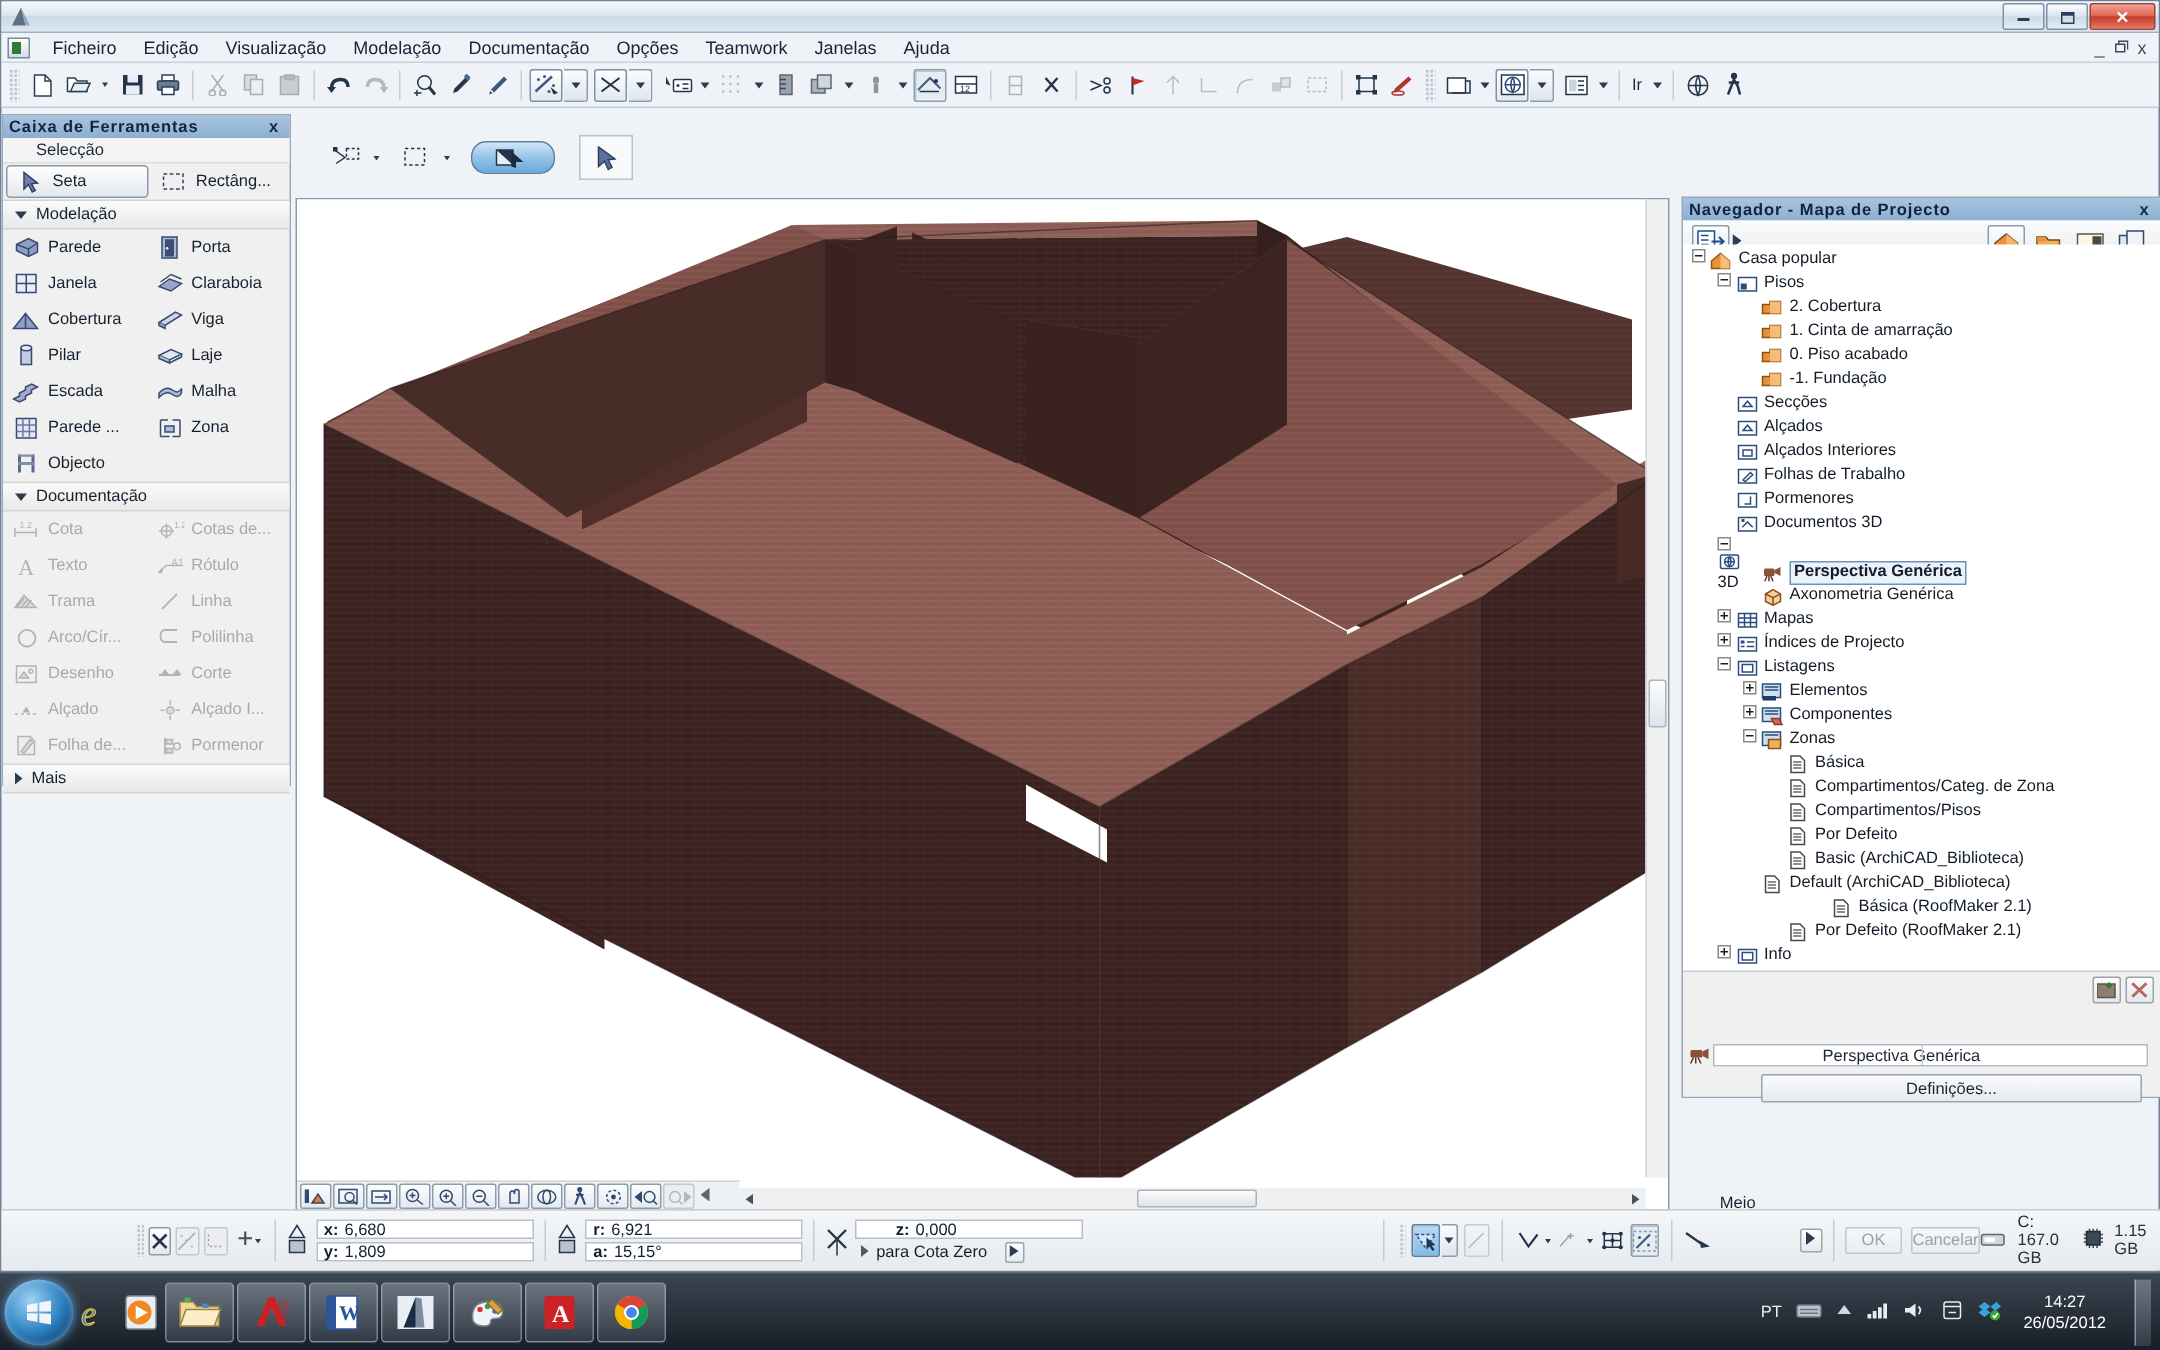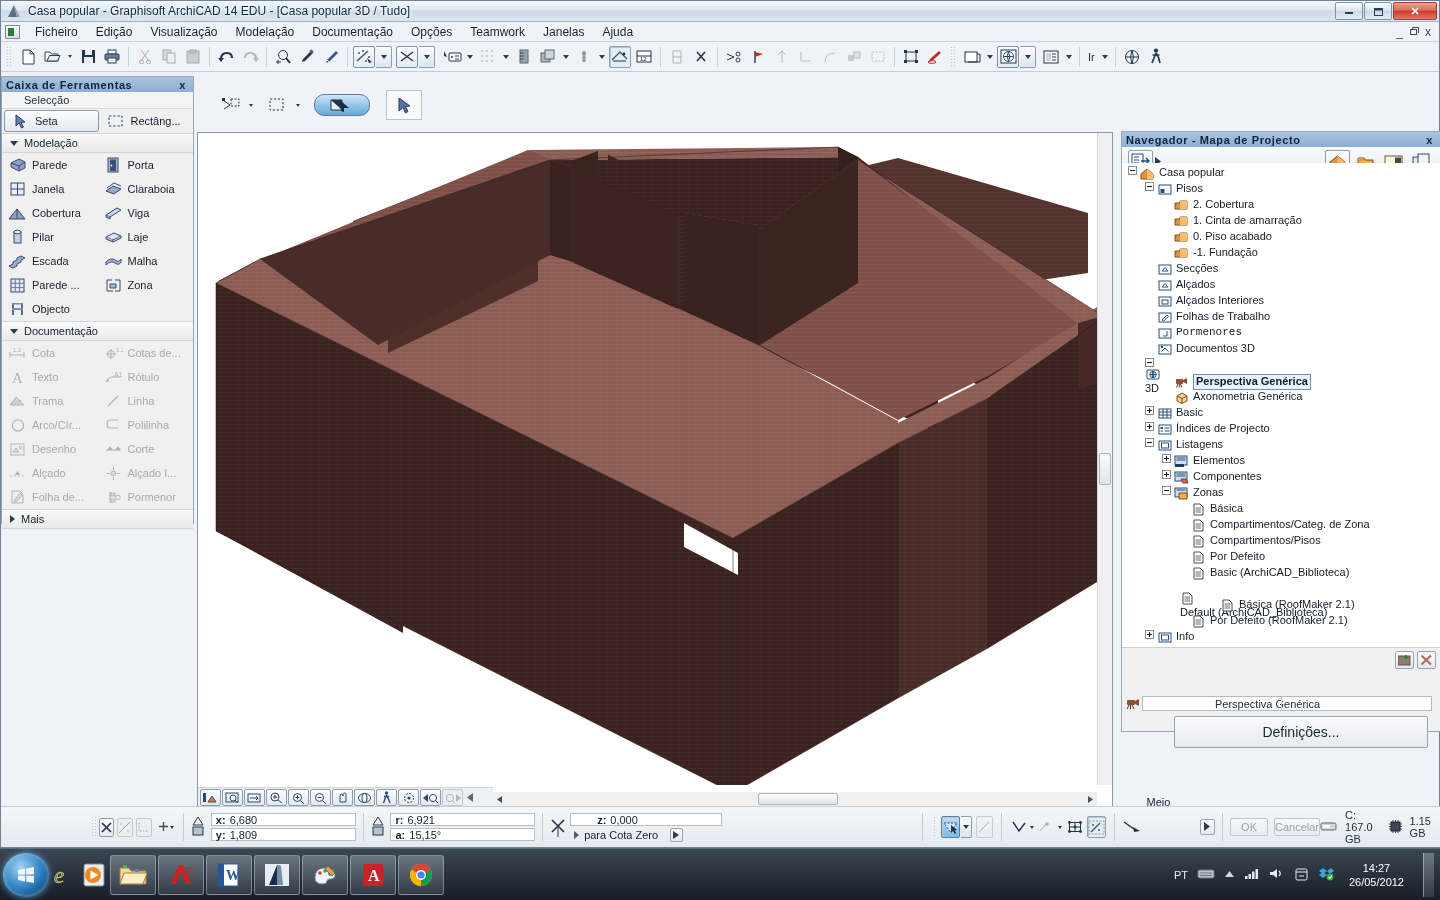--- a/index.html
+++ b/index.html
@@ -136,23 +136,23 @@
     background:linear-gradient(180deg,#fcfcfd,#e4e8ec); display:flex; align-items:center;
     justify-content:center; }
   .prophdr { position:absolute; left:0; top:26px; right:0; height:17px; display:flex;
     align-items:center; gap:7px; padding-left:10px; font-size:11px; color:#17222f;
     background:linear-gradient(180deg,#fbfbfb,#ebebeb); border-top:1px solid #dadada;
     border-bottom:1px solid #dadada; }
   .propfield { position:absolute; left:20px; top:48px; right:8px; height:15px; background:#fff;
     border:1px solid #b2bac2; display:flex; align-items:center; font-size:11px; color:#1b2634; }
   .propfield .sepline { position:absolute; left:66px; top:0; bottom:0; width:1px; background:#c6ccd2; }
   .propfield span { margin-left:72px; }
-  .defbtn { position:absolute; left:52px; right:12px; top:68px; height:32px;
+  .defbtn { position:absolute; left:52px; right:12px; top:68px; height:19px;
     border:1px solid #9aa4ae; border-radius:2px;
-    background:linear-gradient(180deg,#fbfbfc,#e6eaee); font-size:14px; color:#1b2634;
+    background:linear-gradient(180deg,#fbfbfc,#e6eaee); font-size:11px; color:#1b2634;
     display:flex; align-items:center; justify-content:center; }
 
   
   #statusbar { position:absolute; left:0; bottom:0; width:1440px; height:41px;
     background:linear-gradient(180deg,#f4f6f8,#e6eaee); border-top:1px solid #c6ced6;
     display:flex; align-items:center; }
   .sb-sep { width:1px; height:28px; background:#c3cbd3; margin:0 7px; }
   .coordbox { display:flex; align-items:center; gap:5px; }
   .coordico { width:15px; height:25px; display:flex; align-items:center; justify-content:center; }
   .coordfields { display:flex; flex-direction:column; gap:2px; }
@@ -191,21 +191,20 @@
 
 <div id="appwin">
 
   <div id="titlebar">
     <span class="tlogo">
       <svg width="17" height="17" viewBox="0 0 17 17">
         <polygon points="2,14 8,2 11,14" fill="#5d6f82"></polygon>
         <polygon points="8,2 11,14 14,14" fill="#94a6b8"></polygon>
       </svg>
     </span>
-    <span class="ttext">Casa popular - Graphisoft ArchiCAD 14 EDU - [Casa popular 3D / Tudo]</span>
     <div class="wbtns">
       <div class="wb">
         <svg width="10" height="10">
             <rect x="1" y="6" width="8" height="2" fill="#24405c"></rect>
           </svg>
       </div>
       <div class="wb">
         <svg width="11" height="11">
             <rect x="1.5" y="2.5" width="8" height="7" fill="none" stroke="#24405c"></rect>
             <rect x="1.5" y="2.5" width="8" height="2" fill="#24405c"></rect>
@@ -1244,21 +1243,21 @@
         <div class="tr" style="padding-left: 23px;">
           <span class="noexp"></span>
           <span class="ti">
             <svg width="14" height="13">
               <rect x="1" y="2" width="12" height="9" fill="#ffffff" stroke="#2a4d7a"></rect>
               <path d="M4 9 L9 4 L10.5 5.5 L5.5 10 Z" fill="none" stroke="#2a4d7a"></path>
             </svg>
           </span>
           <span class="lbl">Folhas de Trabalho</span>
         </div>
-        <div class="tr" style="padding-left: 23px; font-family: Liberation Mono, monospace;">
+        <div class="tr" style="padding-left: 23px;">
           <span class="noexp"></span>
           <span class="ti">
             <svg width="14" height="13">
               <rect x="1" y="2" width="12" height="9" fill="#ffffff" stroke="#2a4d7a"></rect>
               <path d="M9 4 V9 H5" fill="none" stroke="#2a4d7a"></path>
             </svg>
           </span>
           <span class="lbl">Pormenores</span>
         </div>
         <div class="tr" style="padding-left: 23px;">
@@ -1305,21 +1304,21 @@
           <span class="lbl">Axonometria Genérica</span>
         </div>
         <div class="tr" style="padding-left: 23px;">
           <span class="exp plus"></span>
           <span class="ti">
             <svg width="14" height="13">
               <rect x="1" y="2" width="12" height="9" fill="#ffffff" stroke="#2a4d7a"></rect>
               <path d="M1 5 H13 M1 8 H13 M5 2 V11 M9 2 V11" stroke="#2a4d7a"></path>
             </svg>
           </span>
-          <span class="lbl">Basic</span>
+          <span class="lbl">Mapas</span>
         </div>
         <div class="tr" style="padding-left: 23px;">
           <span class="exp plus"></span>
           <span class="ti">
             <svg width="14" height="13">
               <rect x="1" y="2" width="12" height="9" fill="#ffffff" stroke="#2a4d7a"></rect>
               <rect x="2.5" y="4" width="2.5" height="2" fill="#2a4d7a"></rect>
               <path d="M6.5 5 H11.5 M6.5 8 H11.5 M2.5 8 H5" stroke="#2a4d7a"></path>
             </svg>
           </span>
@@ -1411,21 +1410,21 @@
         <div class="tr" style="padding-left: 57px;">
           <span class="noexp"></span>
           <span class="ti">
             <svg width="13" height="13">
               <path d="M2 1 H8 L11 4 V12 H2 Z" fill="#ffffff" stroke="#4a4a4a"></path>
               <path d="M3.5 5 H9 M3.5 7 H9 M3.5 9 H9" stroke="#6a6a6a"></path>
             </svg>
           </span>
           <span class="lbl">Basic (ArchiCAD_Biblioteca)</span>
         </div>
-        <div class="tr" style="padding-left: 58px; flex-direction: column;">
+        <div class="tr" style="padding-left: 40px;">
           <span class="noexp"></span>
           <span class="ti">
             <svg width="13" height="13">
               <path d="M2 1 H8 L11 4 V12 H2 Z" fill="#ffffff" stroke="#4a4a4a"></path>
               <path d="M3.5 5 H9 M3.5 7 H9 M3.5 9 H9" stroke="#6a6a6a"></path>
             </svg>
           </span>
           <span class="lbl">Default (ArchiCAD_Biblioteca)</span>
         </div>
         <div class="tr" style="padding-left: 57px; margin-left: 29px;">

